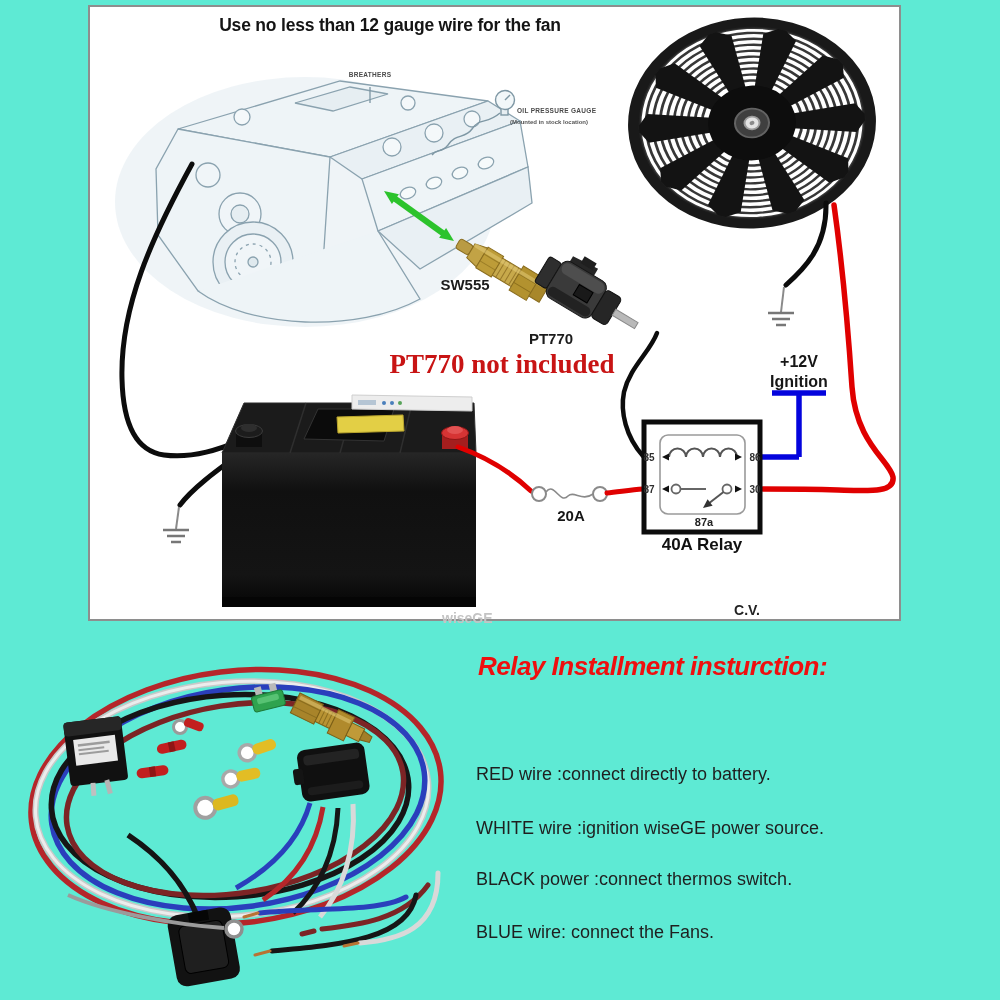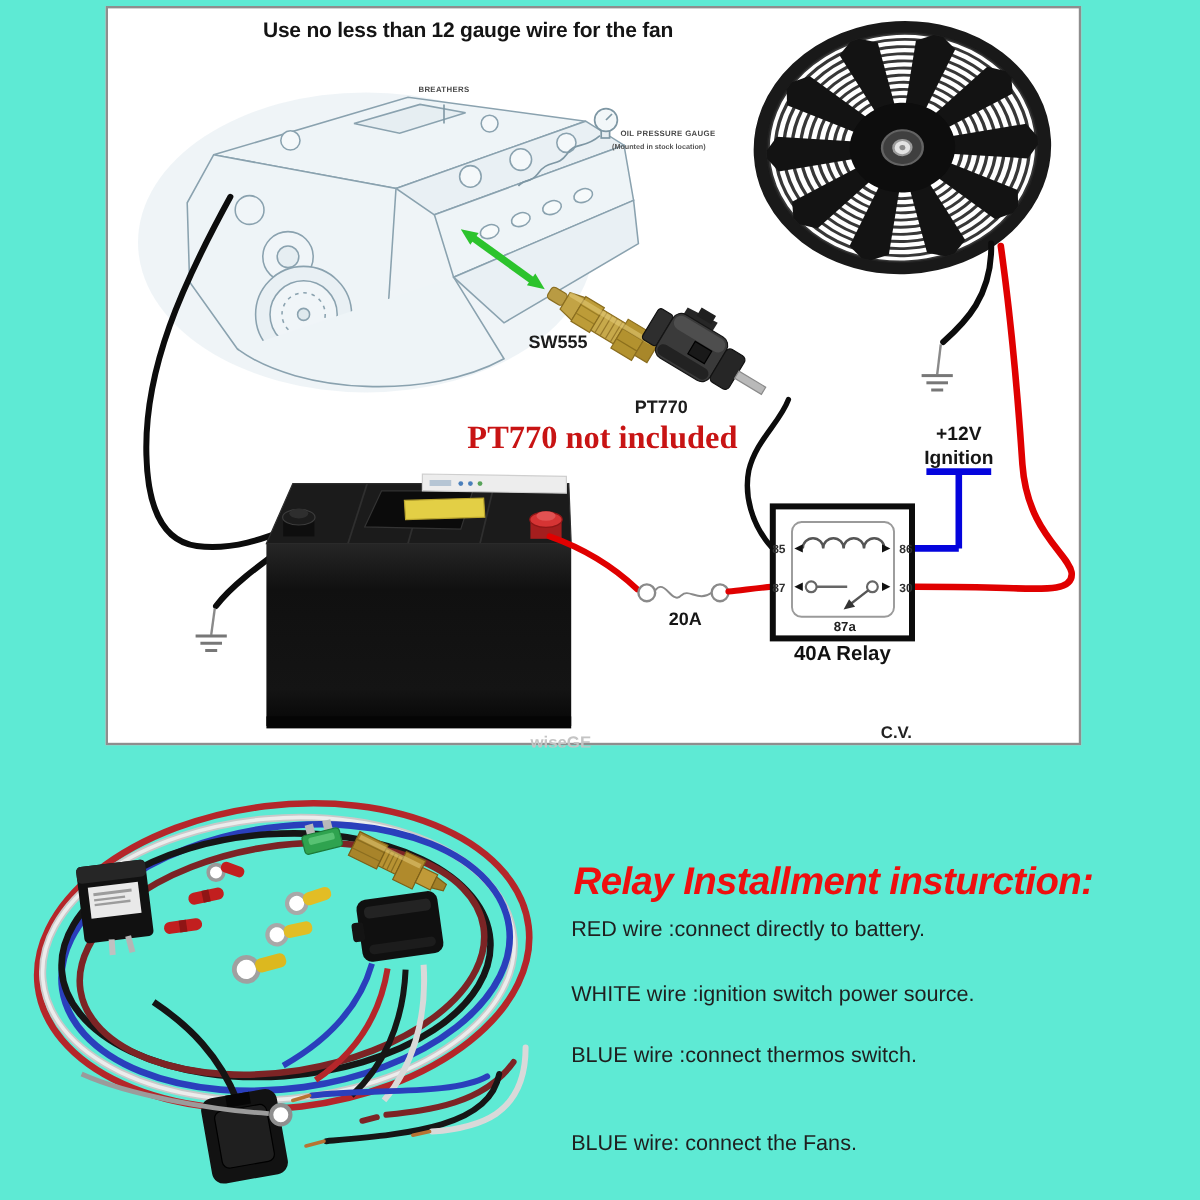--- a/index.html
+++ b/index.html
@@ -5,24 +5,24 @@
   html,body{margin:0;padding:0;background:#ffffff;}
   .canvas{position:relative;width:1000px;height:1000px;background:#5eead4;overflow:hidden;
           font-family:"Liberation Sans",sans-serif;}
   .panel{position:absolute;left:88px;top:5px;width:813px;height:616px;
          border:2px solid #8e8e8e;background:#fff;box-sizing:border-box;}
   .panel > svg{position:absolute;left:0;top:0;}
   .hdr{position:absolute;left:40px;width:520px;text-align:center;font-weight:bold;
        font-size:17.5px;color:#141414;letter-spacing:-0.2px;}
   .hdr1{top:8px;} .hdr2{top:30px;}
   .kit{position:absolute;left:8px;top:645px;}
-  .instr-title{position:absolute;left:478px;top:716px;font-size:32px;font-weight:bold;
+  .instr-title{position:absolute;left:478px;top:651px;font-size:26px;font-weight:bold;
                font-style:italic;color:#ee0f0f;letter-spacing:-0.5px;white-space:nowrap;text-align:center;}
   .instr-line{position:absolute;left:476px;font-size:18px;color:#1f1f1f;white-space:nowrap;}
-  .il0{top:764px;} .il1{top:818px;} .il2{top:869px;} .il3{top:922px;margin-top:20px;}
+  .il0{top:764px;} .il1{top:818px;} .il2{top:869px;} .il3{top:922px;}
   svg text{font-family:"Liberation Sans",sans-serif;}
   .lbl-tiny{font-size:6.5px;fill:#4a4a4a;font-weight:bold;letter-spacing:.3px;}
   .lbl-tiny2{font-size:6px;fill:#555;font-weight:bold;}
   .lbl-bold15{font-size:15px;font-weight:bold;fill:#1c1c1c;}
   .lbl-term{font-size:10px;font-weight:bold;fill:#2e2e2e;}
   .lbl-87a{font-size:11px;font-weight:bold;fill:#222;}
   .lbl-relay{font-size:17px;font-weight:bold;fill:#111;}
   .lbl-ign{font-size:16px;font-weight:bold;fill:#161616;}
   .lbl-20a{font-size:15px;font-weight:bold;fill:#161616;}
   .lbl-cv{font-size:14px;font-weight:bold;fill:#222;}
@@ -346,17 +346,17 @@
       <line x1="306" y1="286" x2="294" y2="289" stroke="#7c2425" stroke-width="5"></line>
       <path d="M 408,250 C 400,295 330,300 264,306" stroke="#161616" stroke-width="5"></path>
       <line x1="262" y1="306" x2="247" y2="310" stroke="#b87333" stroke-width="3"></line>
       <path d="M 430,228 C 430,285 390,295 352,298" stroke="#d9d9d9" stroke-width="5"></path>
       <line x1="350" y1="298" x2="336" y2="301" stroke="#b87333" stroke-width="3"></line>
     </g>
   </svg>
 
   <div class="instr-title">Relay Installment insturction:</div>
   <div class="instr-line il0">RED wire :connect directly to battery.</div>
-  <div class="instr-line il1">WHITE wire :ignition switch power source.</div>
-  <div class="instr-line il2">BLUE wire :connect thermos switch.</div>
+  <div class="instr-line il1">WHITE wire :ignition wiseGE power source.</div>
+  <div class="instr-line il2">BLACK power :connect thermos switch.</div>
   <div class="instr-line il3">BLUE wire: connect the Fans.</div>
 
 </div>
 
 </body></html>

